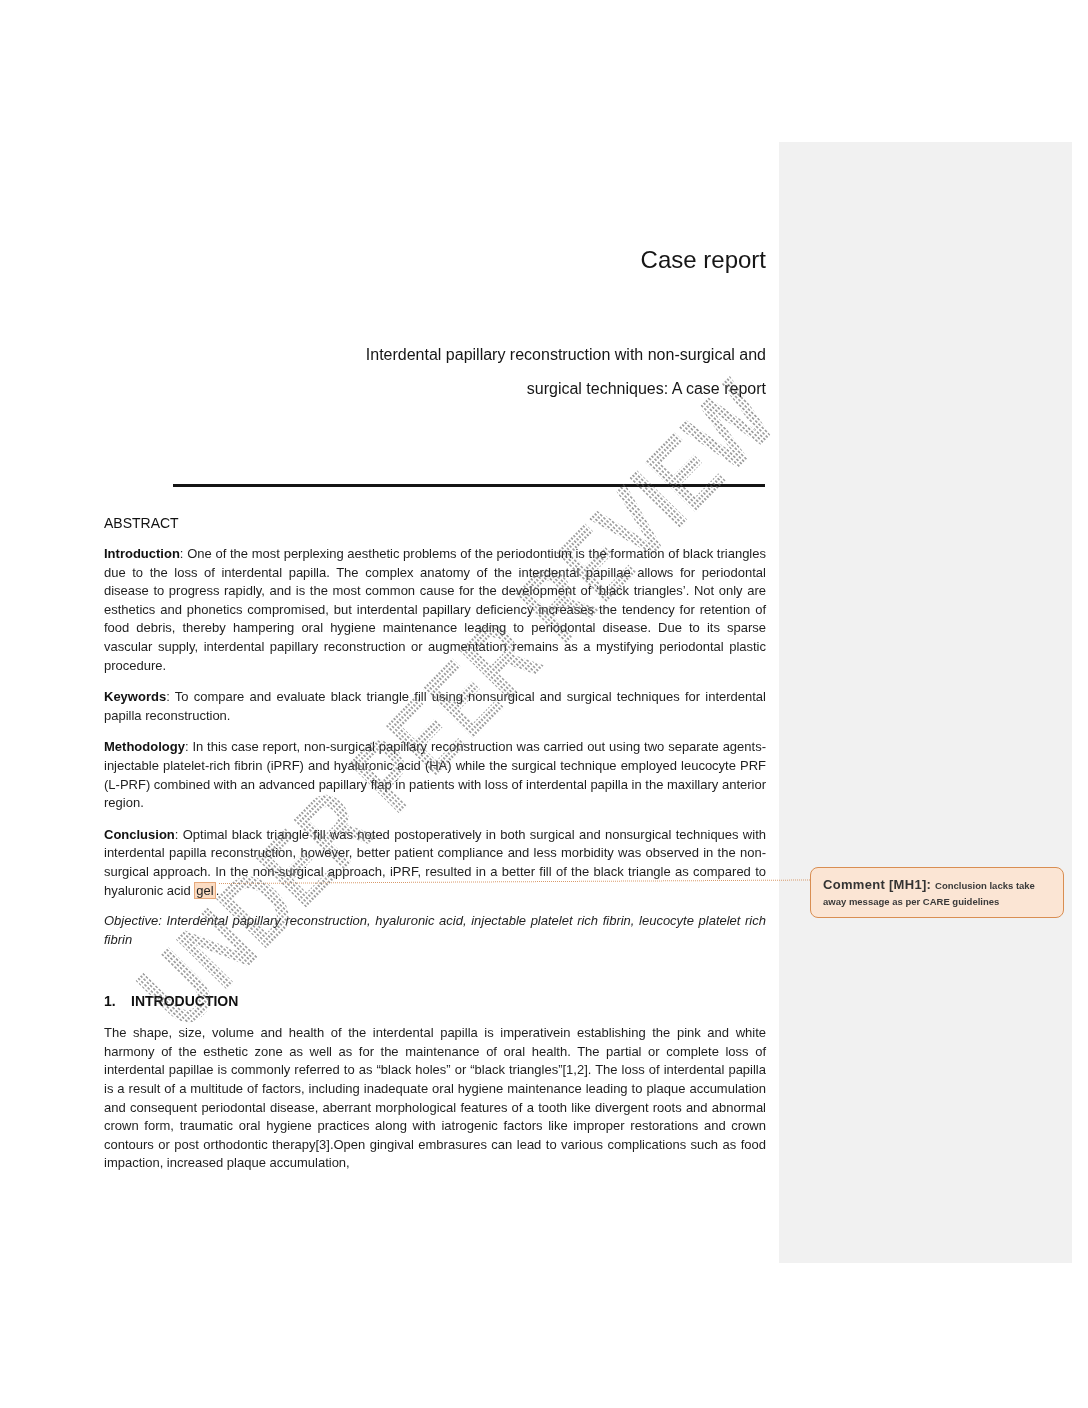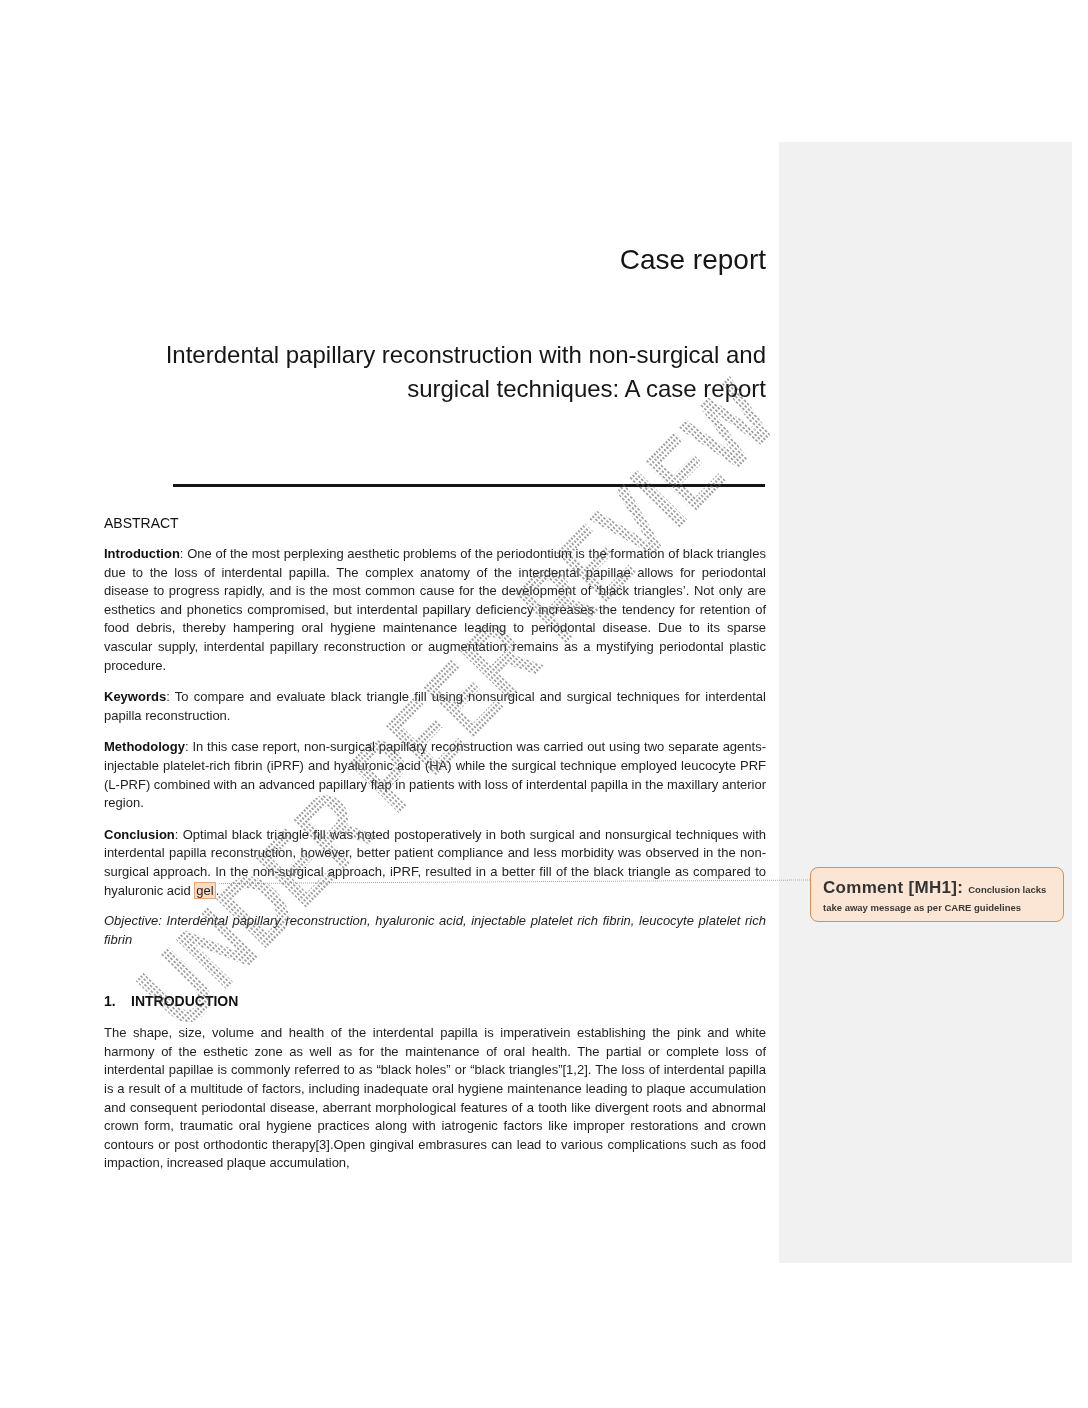--- a/index.html
+++ b/index.html
@@ -28,28 +28,28 @@
   .content {
     position: absolute;
     left: 104px; top: 0;
     width: 662px;
     z-index: 2;
   }
   .content > * { margin: 0; padding: 0; }
 
   .kind-label {
     margin-top: 245px;
-    font-size: 28px;
+    font-size: 24px;
     line-height: 30px;
     text-align: right;
     color: #161616;
   }
   .paper-title {
     margin-top: 63px;
-    font-size: 24px;
+    font-size: 16px;
     line-height: 34px;
     text-align: right;
     color: #161616;
   }
   .title-rule {
     margin-top: 78px;
     margin-left: 69px;
     width: 592px;
     height: 3px;
     background: #141414;
@@ -107,21 +107,21 @@
     border: 1.5px solid #d98e52;
     border-radius: 8px;
     padding: 7px 9px 6px 12px;
     z-index: 3;
     font-size: 9.5px;
     line-height: 1.5;
     font-weight: bold;
     color: #3a3a3a;
   }
   .comment-box .comment-label {
-    font-size: 17px;
+    font-size: 13px;
     letter-spacing: 0.3px;
     color: #333;
   }
 
   
   .watermark {
     position: absolute;
     left: 457px; top: 705px;
     transform: translate(-50%, -50%) rotate(-45.5deg) scaleX(0.75);
     font-size: 104px;

